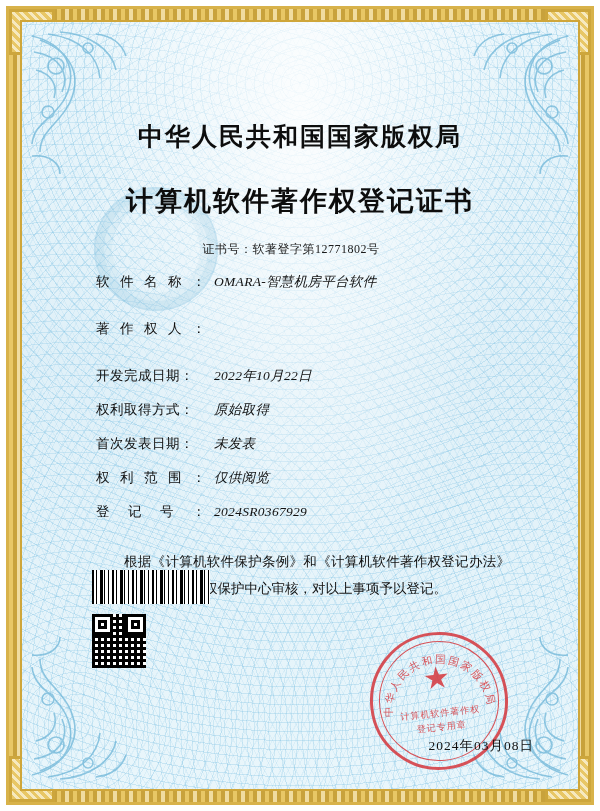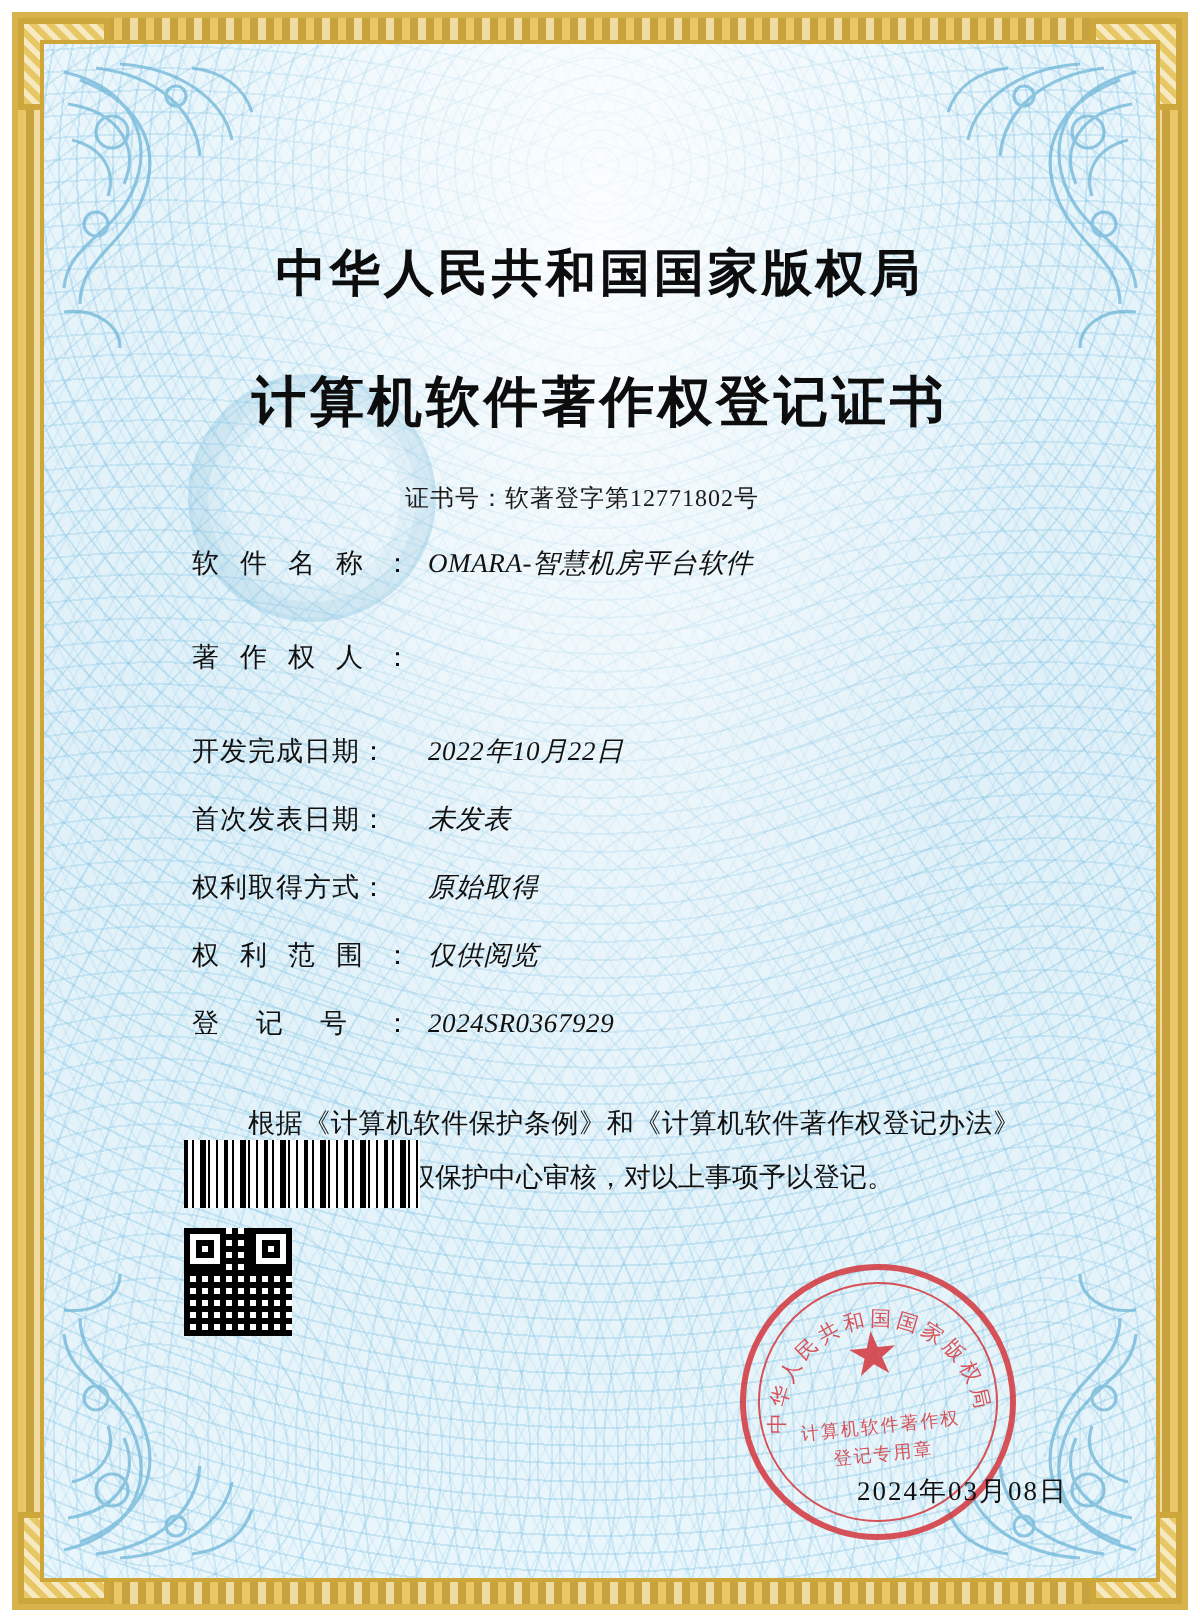--- a/index.html
+++ b/index.html
@@ -416,27 +416,27 @@
               <span>：</span>
           </div>
         </div>
 
         <div class="field-row gap-small">
           <div class="field-label">开发完成日期：</div>
           <div class="field-value">2022年10月22日</div>
         </div>
 
         <div class="field-row gap-small">
+          <div class="field-label">权利取得方式：</div>
+          <div class="field-value">原始取得</div>
+        </div>
+
+        <div class="field-row gap-small">
           <div class="field-label">首次发表日期：</div>
           <div class="field-value">未发表</div>
-        </div>
-
-        <div class="field-row gap-small">
-          <div class="field-label">权利取得方式：</div>
-          <div class="field-value">原始取得</div>
         </div>
 
         <div class="field-row gap-small">
           <div class="field-label spread">
             <span>权</span>
               <span>利</span>
               <span>范</span>
               <span>围</span>
               <span>：</span>
           </div>

